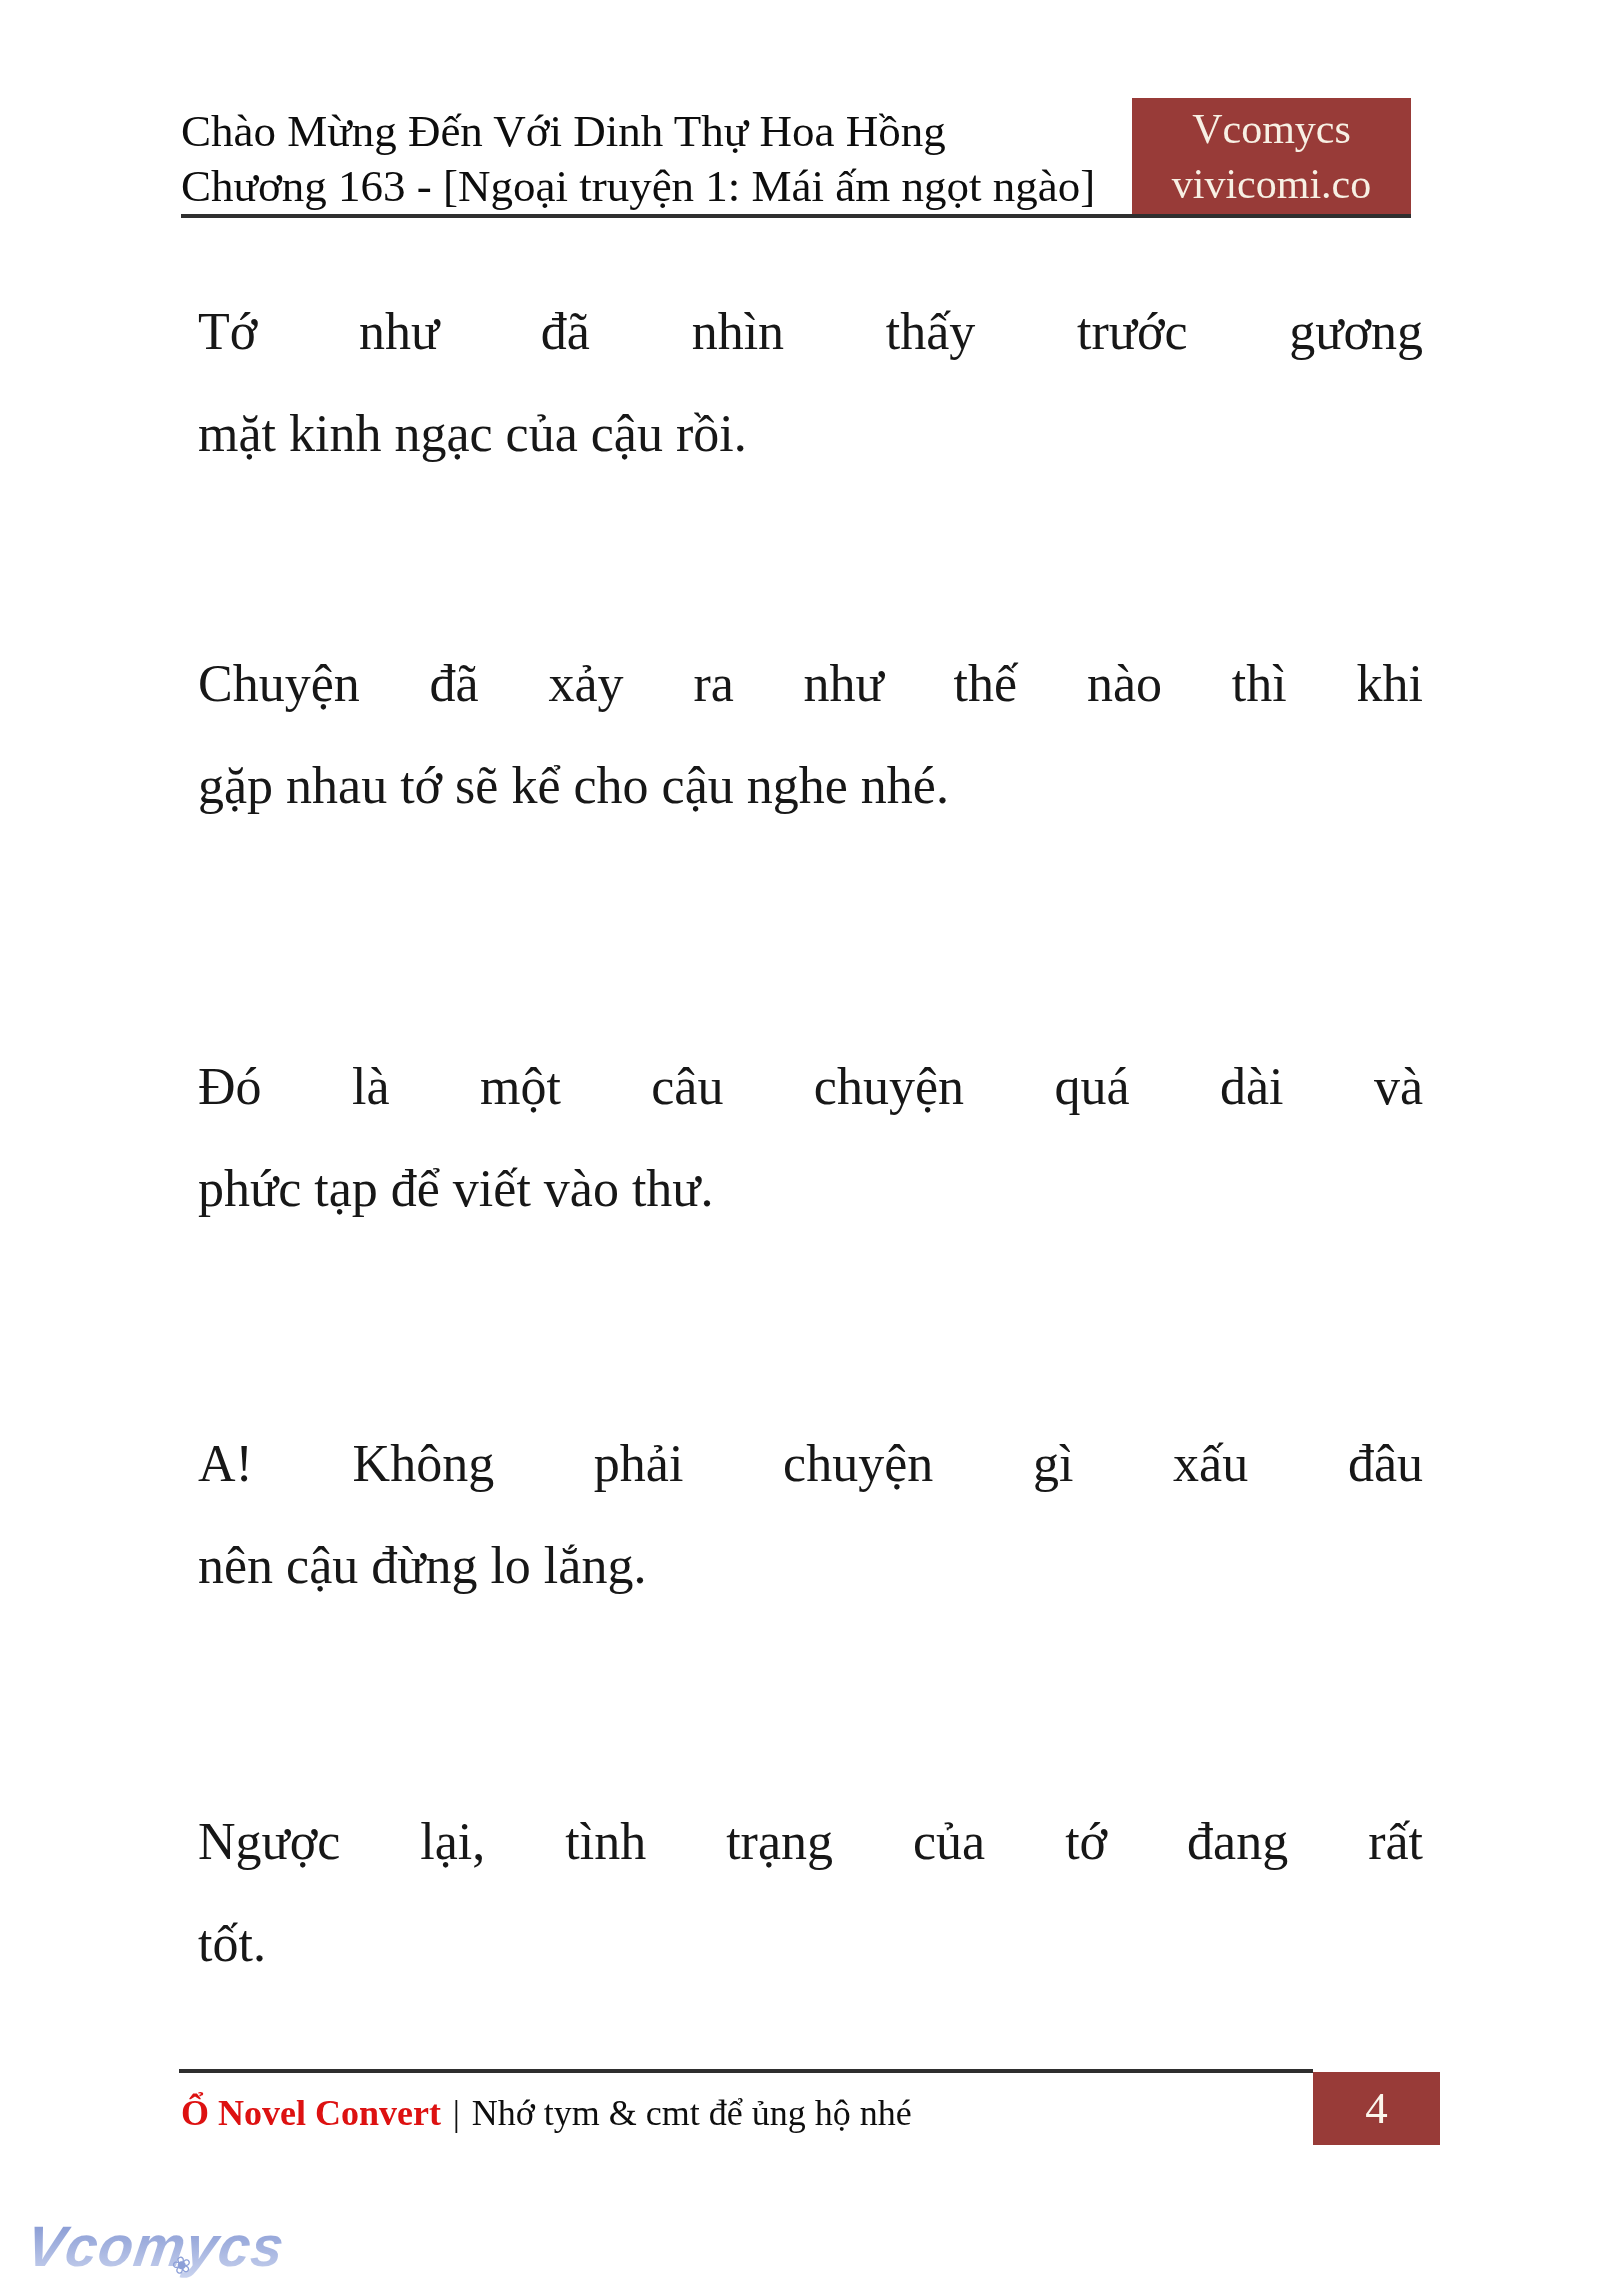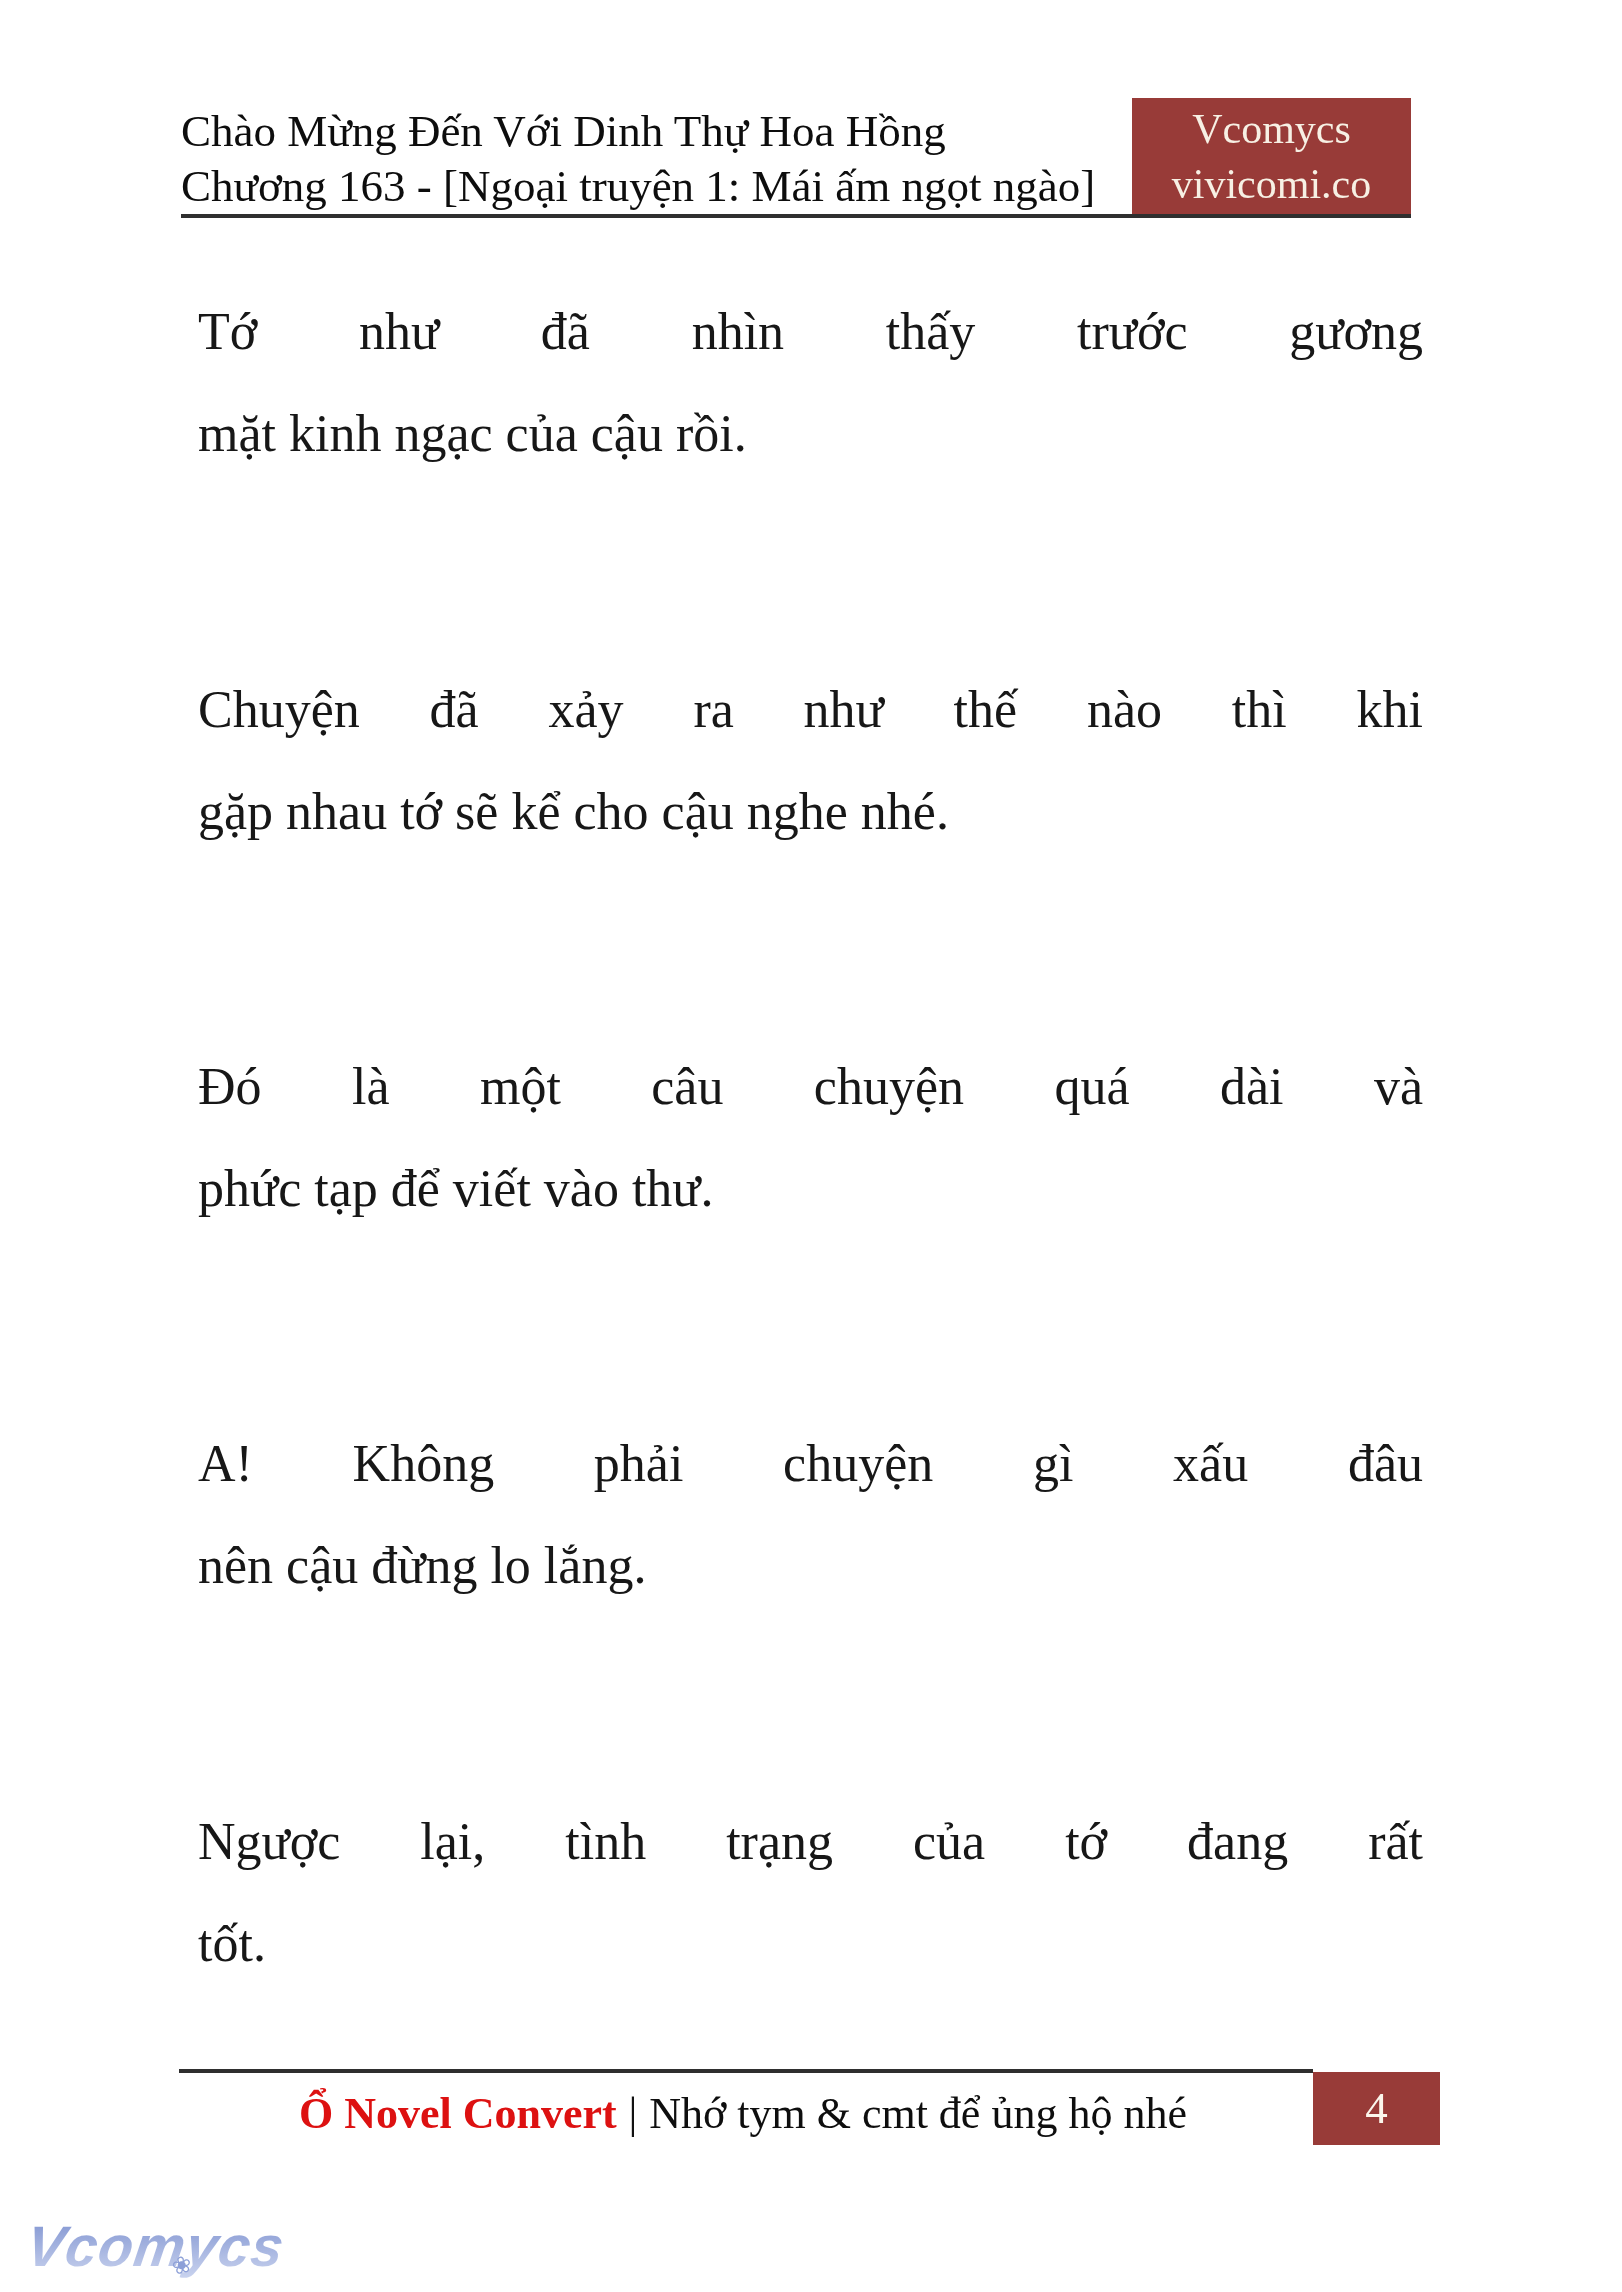--- a/index.html
+++ b/index.html
@@ -41,32 +41,32 @@
     background:var(--rule);
   }
   
   .para{
     position:absolute;left:198px;width:1225px;
     font-size:52px;line-height:102px;color:var(--text);
   }
   .para .l1{text-align:justify;text-align-last:justify;}
   .para .l2{text-align:left;}
   .p1{top:281px;}
-  .p2{top:659px;}
+  .p2{top:633px;}
   .p3{top:1036px;}
   .p4{top:1413px;}
   .p5{top:1791px;}
   
   .footer-rule{
     position:absolute;left:179px;top:2069px;width:1134px;height:3.9px;
     background:var(--rule);
   }
   .footer-credit{
     position:absolute;left:181px;top:2086px;width:1124px;
-    text-align:center;font-size:44px;line-height:55px;
+    text-align:left;font-size:36px;line-height:55px;
     white-space:nowrap;color:#0e0e0e;
   }
   .footer-credit .brand{color:var(--footer-red);font-weight:700;}
   .footer-credit .sep{padding:0 11.8px;font-weight:400;color:#111;}
   .page-number-badge{
     position:absolute;left:1313px;top:2072px;width:127px;height:73px;
     background:var(--maroon);
     color:#fbf6ec;text-align:center;
     font-size:45px;line-height:73px;
   }

